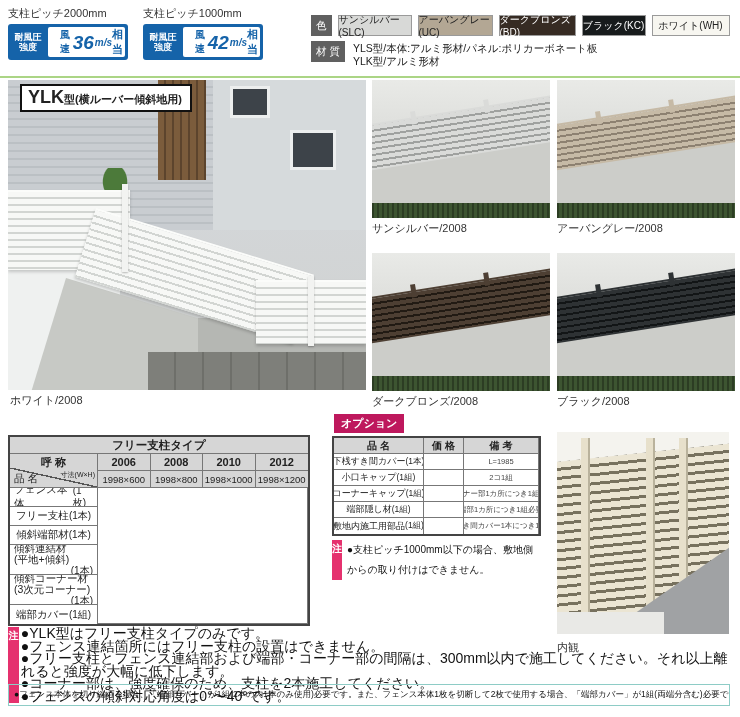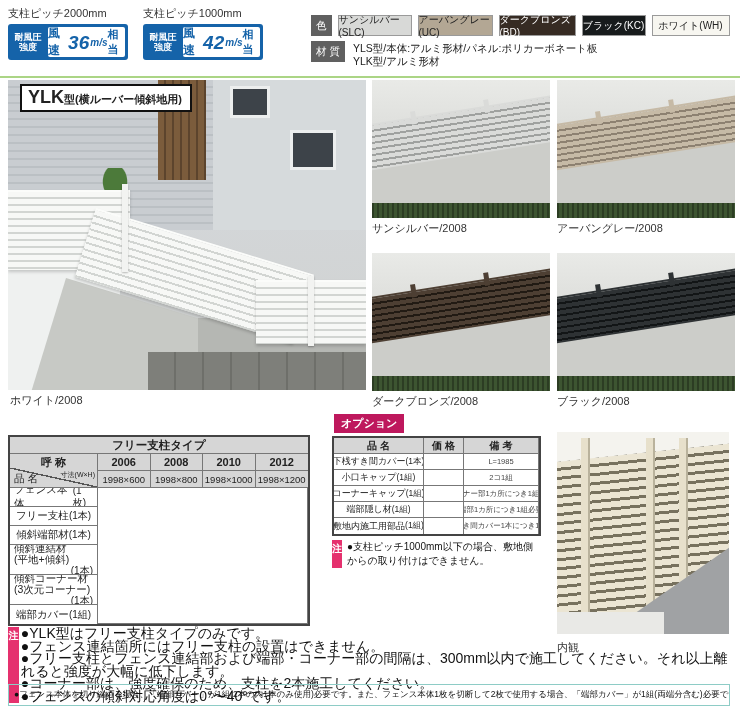--- a/index.html
+++ b/index.html
@@ -6,21 +6,21 @@
   body{font-family:"Liberation Sans",sans-serif;color:#222;}
   #page{position:relative;width:740px;height:717px;background:#fff;overflow:hidden;}
   .abs{position:absolute;}
 
   
   .badge-group{top:6px;left:8px;display:flex;gap:15px;align-items:center;}
   .pitch-label{font-size:11px;color:#333;margin-bottom:3px;}
   .wind-badge{width:120px;height:36px;background:#1563a9;border-radius:3px;display:flex;align-items:stretch;}
   .wind-left{width:40px;display:flex;flex-direction:column;justify-content:center;align-items:center;color:#fff;font-size:9px;font-weight:bold;line-height:10px;}
   .wind-box{flex:1;margin:3px 3px 3px 0;background:#fff;border-radius:2px;display:flex;align-items:center;justify-content:center;color:#1563a9;font-style:italic;font-weight:bold;}
-  .wind-prefix{font-size:12px;font-style:normal;}
+  .wind-prefix{font-size:10px;font-style:normal;margin-left:12px;}
   .wind-value{font-size:19px;line-height:19px;margin:0 1px;}
   .wind-unit{font-size:10px;}
   .wind-suffix{font-size:11px;font-style:normal;}
 
   
   .color-row{top:15px;left:311px;display:flex;align-items:center;gap:6px;}
   .tag-label{background:#606060;color:#fff;font-size:10.5px;display:flex;align-items:center;justify-content:center;height:21px;padding:0 5px;}
   .chip{height:21px;display:flex;align-items:center;justify-content:center;font-size:10px;border:1px solid #9a9a9a;box-sizing:border-box;background:var(--bg);color:var(--fg);}
   .mat-row{top:41px;left:311px;display:flex;gap:8px;align-items:flex-start;}
   .mat-lines{font-size:10.5px;line-height:13px;color:#222;padding-top:1px;}
@@ -100,21 +100,21 @@
   .opt-badge{top:414px;left:334px;background:#be185d;color:#fff;font-size:11px;font-weight:bold;padding:2px 7px;}
   .opt-table{top:436px;left:332px;width:209px;border:2px solid #444;box-sizing:border-box;display:grid;grid-template-columns:90px 40px 75px;grid-auto-rows:16px;background:#fff;}
   .opt-table .cell{border-right:1px solid #777;border-bottom:1px solid #777;box-sizing:border-box;display:flex;align-items:center;justify-content:center;overflow:hidden;}
   .opt-head{background:#d6d6d6;font-weight:bold;font-size:10px;}
   .opt-name{justify-content:space-between;padding:0 3px;font-size:9px;white-space:nowrap;}
   .opt-name .unit{font-size:8.5px;}
   .opt-price{background:#fff;}
   .opt-note-cell{font-size:7.5px;color:#444;white-space:nowrap;}
   .opt-note{top:540px;left:332px;width:205px;display:flex;align-items:stretch;}
   .opt-note .note-bar{width:14px;}
-  .opt-note .txt{margin-left:5px;font-size:10px;line-height:14px;color:#111;}
+  .opt-note .txt{margin-left:5px;font-size:10px;line-height:20px;color:#111;}
 
   
   .footer-box{top:684px;left:8px;width:722px;height:22px;border:1px solid #8eccc6;box-sizing:border-box;display:flex;align-items:center;padding:0 5px;font-size:8.5px;color:#111;white-space:nowrap;overflow:hidden;}
 </style>
 </head>
 <body>
 
 <div id="page">
 
   <div class="abs badge-group">

